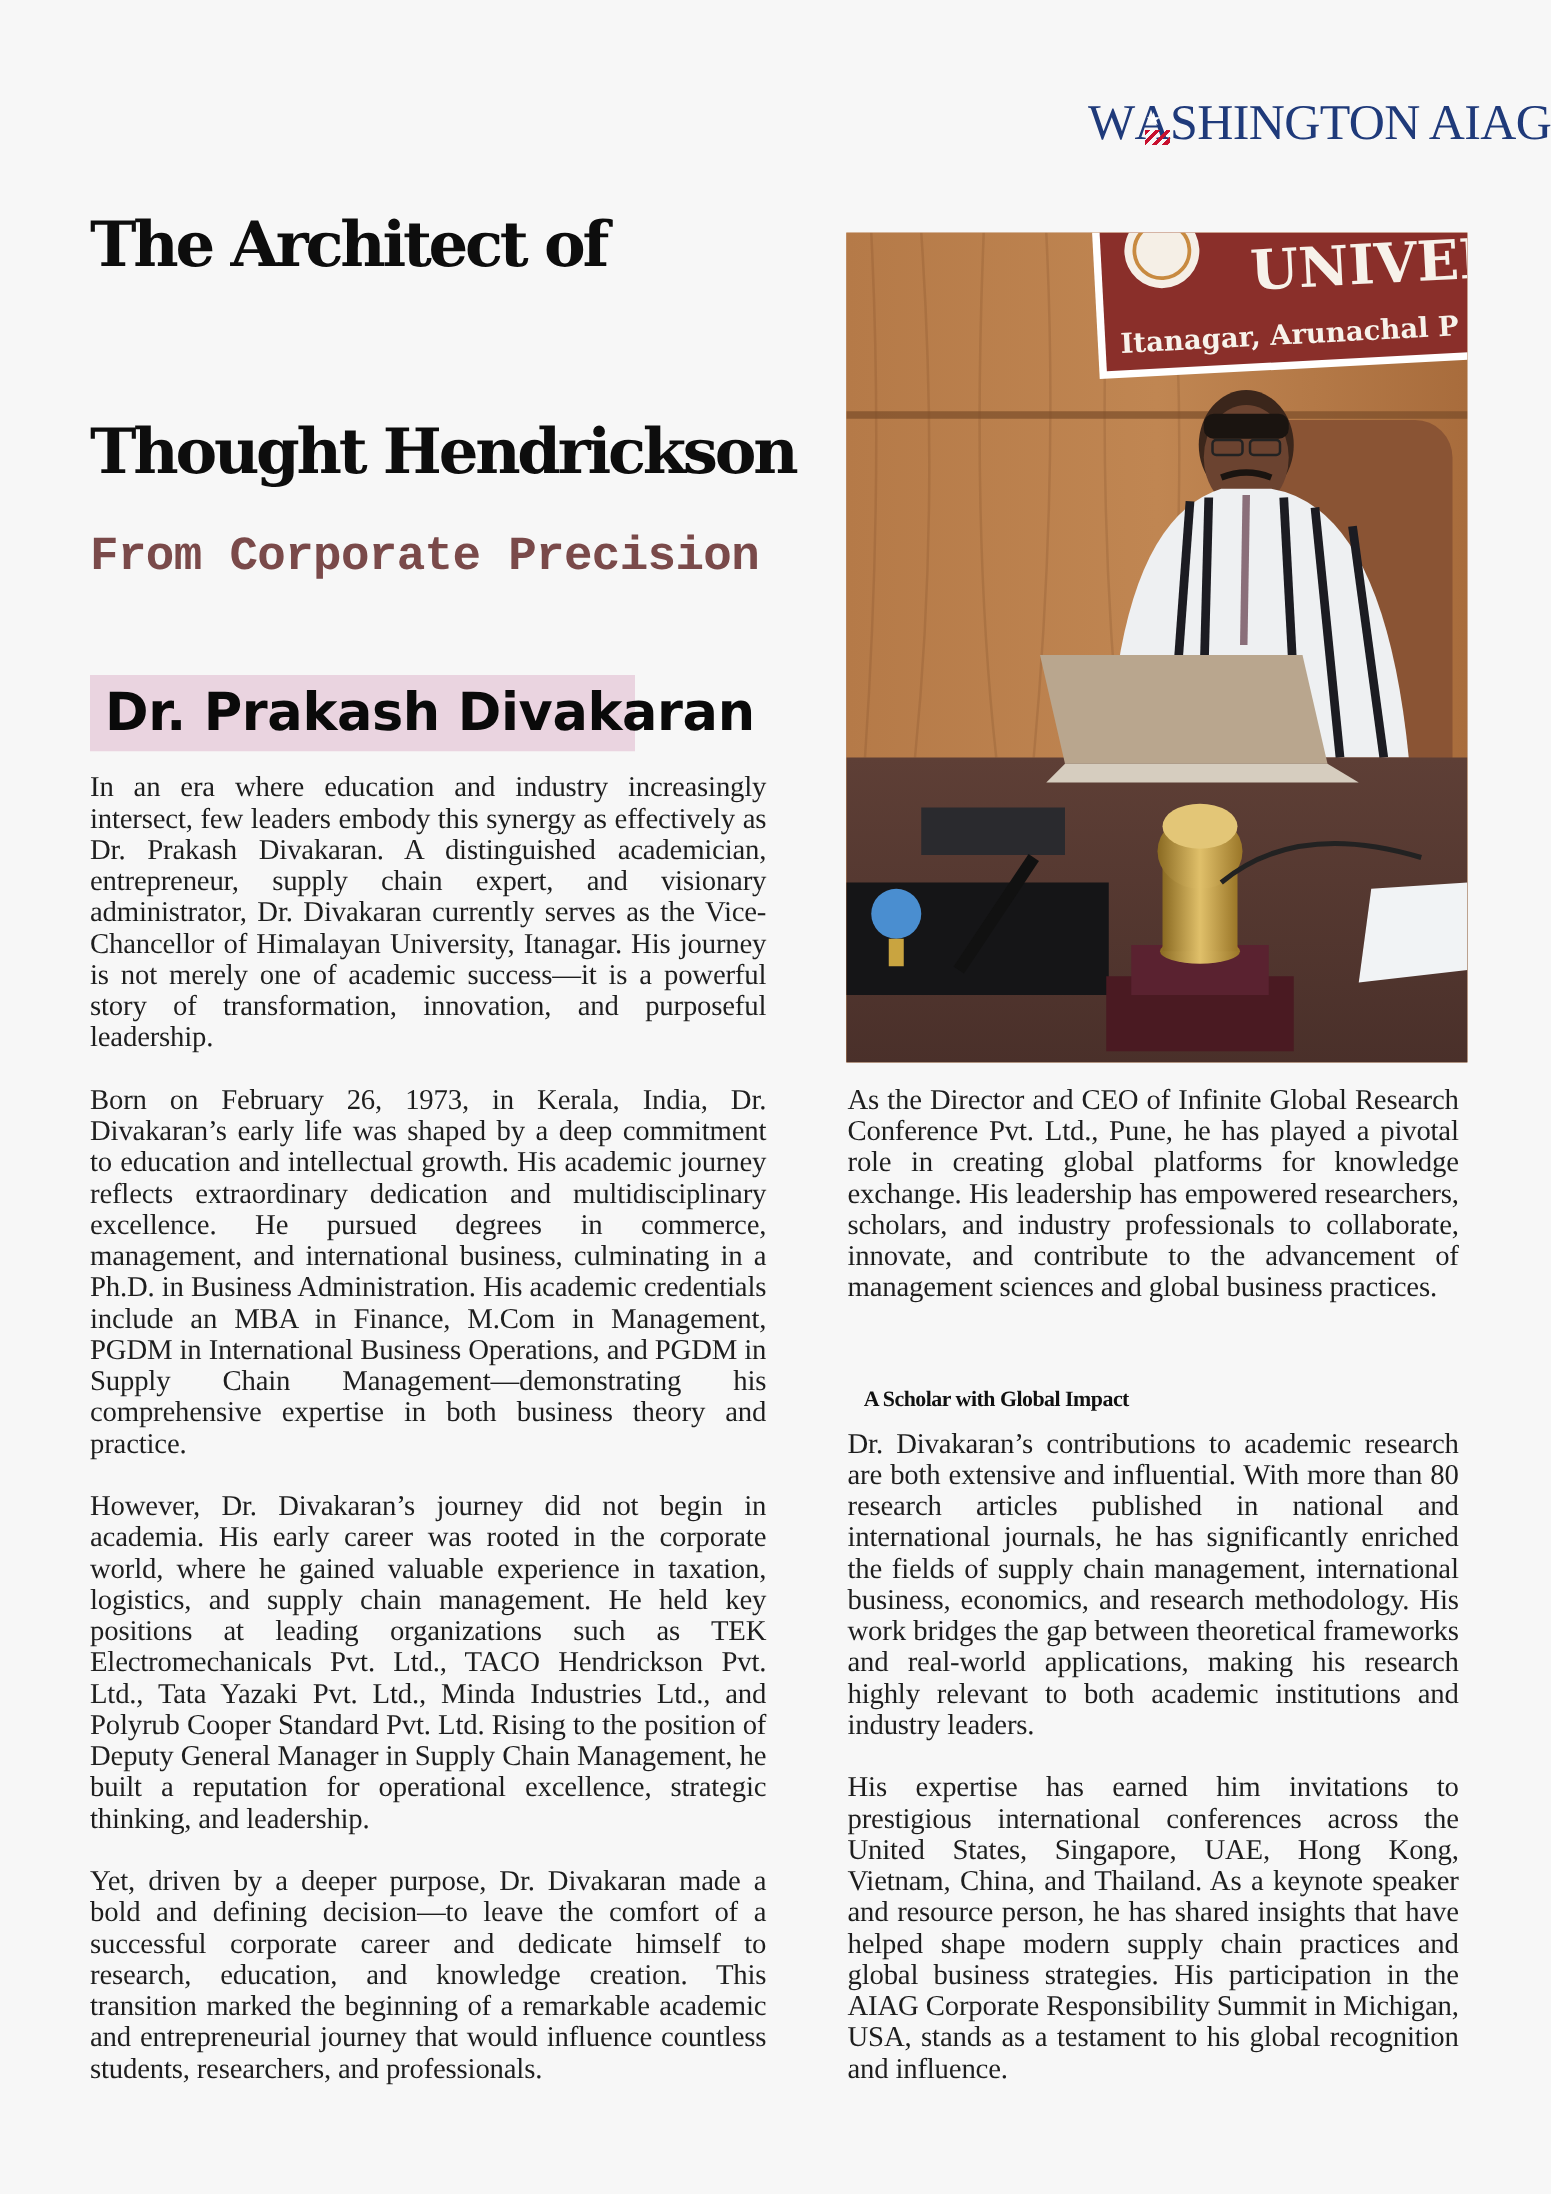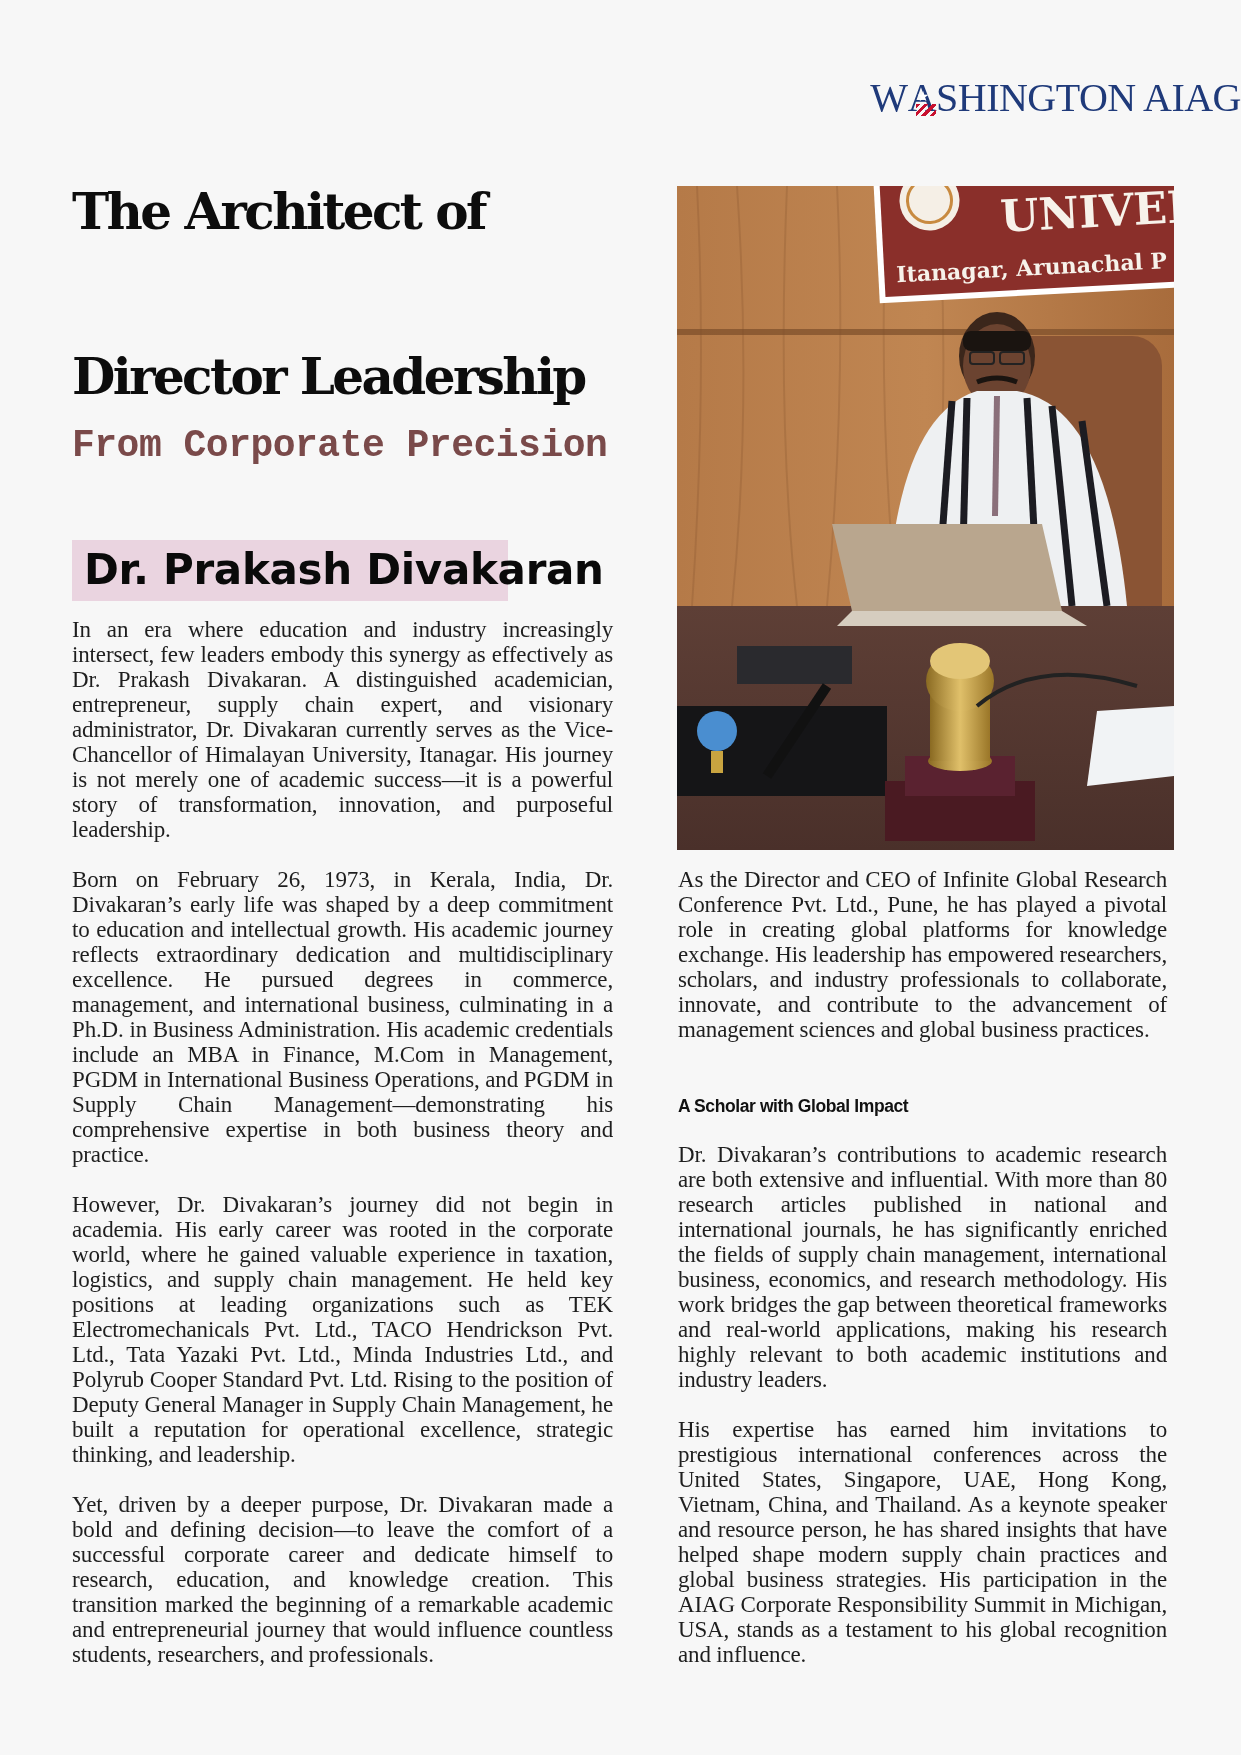--- a/index.html
+++ b/index.html
@@ -15,21 +15,21 @@
   }
   .masthead .star-a { position: relative; display: inline-block; color: #1f3a7a; }
   .masthead .star-a .star {
     position: absolute; left: 9px; top: 12px; font-size: 14px; color: #ffffff;
   }
   .masthead .star-a .stripes {
     position: absolute; left: 8px; top: 26px; width: 20px; height: 12px;
     background: repeating-linear-gradient(135deg, #c8102e 0 3px, transparent 3px 6px);
   }
   .headline {
-    position: absolute; left: 72px; top: 184px; width: 580px; margin: 0;
+    position: absolute; left: 72px; top: 168px; width: 580px; margin: 0;
     font-family: "DejaVu Serif", "Liberation Serif", serif;
     font-size: 50px; line-height: 55px; font-weight: bold; letter-spacing: -2.6px;
     color: #0d0d0d;
   }
   .subhead {
     position: absolute; left: 72px; top: 422px; width: 580px; margin: 0;
     font-family: Liberation Mono, monospace; font-weight: bold;
     font-size: 38px; line-height: 48px; letter-spacing: -0.5px; color: #7a4a4a;
   }
   .namebox {
@@ -42,43 +42,43 @@
     font-size: 42px; line-height: 52px; letter-spacing: -0.3px; color: #0a0a0a; white-space: nowrap;
   }
   .para {
     position: absolute; margin: 0;
     font-family: Liberation Serif, serif; font-size: 23px; line-height: 25px;
     text-align: justify; color: #1e1e1e; letter-spacing: -0.15px;
   }
   .col-left { left: 72px; width: 541px; }
   .col-right { left: 678px; width: 489px; }
   .section-heading {
-    position: absolute; left: 678px; top: 1096px; margin: 0;
-    font-family: Liberation Sans, sans-serif; font-weight: bold; font-size: 17.5px; color: #111;
+    position: absolute; left: 678px; top: 1096px; margin: 13px;
+    font-family: Liberation Serif, serif; font-weight: bold; font-size: 17.5px; color: #111;
     letter-spacing: -0.4px;
     text-align: center;
   }
   .photo {
     position: absolute; left: 677px; top: 186px; width: 497px; height: 664px; overflow: hidden;
     background: linear-gradient(180deg, #b9804f 0%, #a66a3d 60%, #8b5a3a 100%);
   }
   .photo svg { display: block; }
 </style>
 </head>
 <body>
 
 <div class="masthead">
   <span>W</span><span class="star-a"><span>A</span><span class="star">★</span><span class="stripes"></span></span><span>SHINGTON AIAG</span>
 </div>
 
 <h1 class="headline">
   <span>The Architect of</span><br>
   <br>
   <br>
-  <span>Director Leadership</span>
+  <span>Thought Hendrickson</span>
 </h1>
 
 <h2 class="subhead">
   <span>From Corporate Precision</span><br>
 </h2>
 
 <div class="namebox">
   <span>Dr. Prakash Divakaran</span>
 </div>
 

